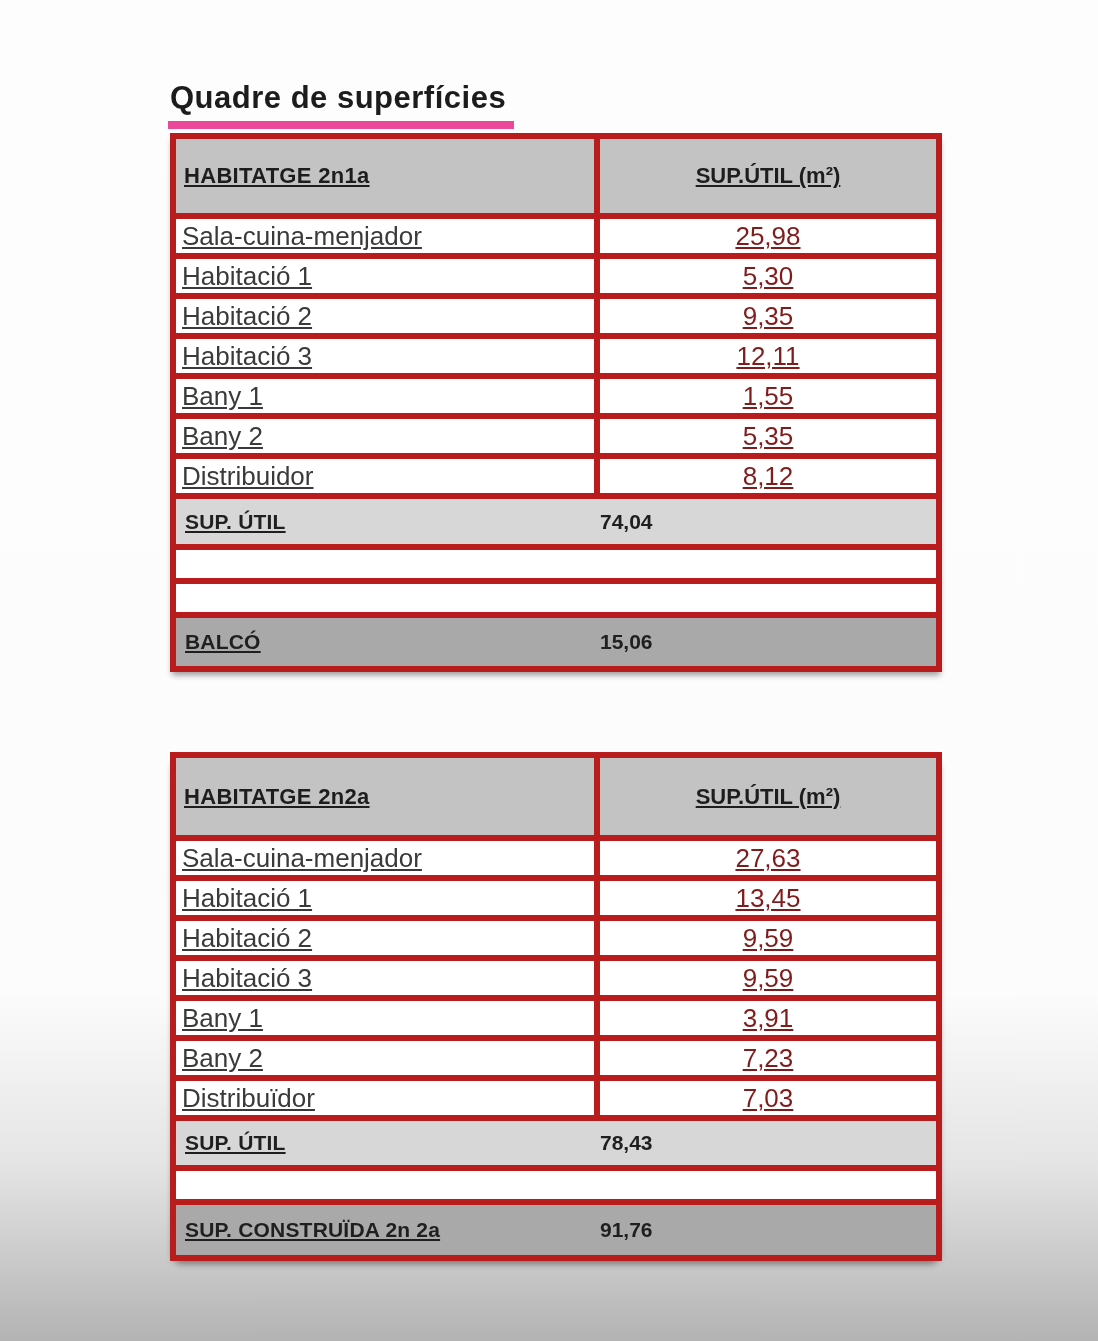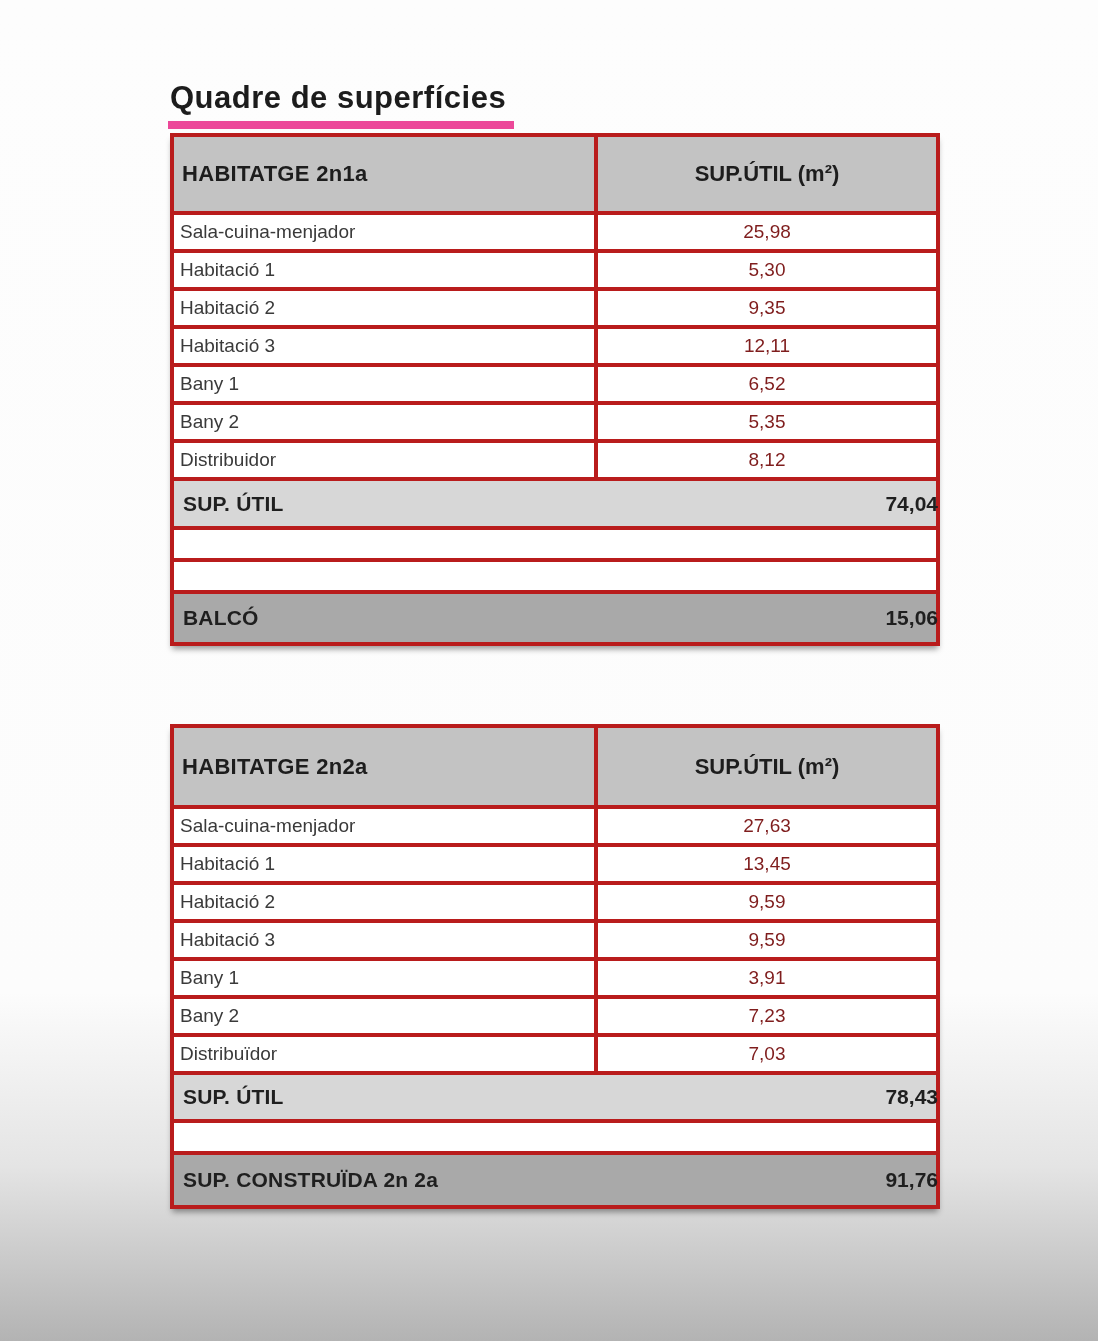--- a/index.html
+++ b/index.html
@@ -16,40 +16,40 @@
     padding:0 8px 5px 2px;border-bottom:8px solid #ec4899;
   }
 
   table.surf{
     position:absolute;left:170px;width:766px;table-layout:fixed;
     border-collapse:collapse;background:#ffffff;
     border:3px solid #1e1e1e;
     box-shadow:0 5px 6px -2px rgba(0,0,0,.4);
   }
   #t1{top:133px;}
-  #t2{top:724px;}
+  #t2{top:752px;border-radius:12px;}
   col.c1{width:424px;}
   col.c2{width:342px;}
 
-  th,td{border:4px solid #b91c1c;color:#222;}
+  th,td{border:6px solid #b91c1c;color:#222;text-decoration:underline;}
 
   tr.head th{background:#c3c3c3;height:72px;font-size:22px;color:#1d1d1d;}
   th.hname{text-align:left;padding-left:8px;letter-spacing:.3px;}
   th.hunit{text-align:center;font-size:21px;margin-left:20px;}
   #t2 tr.head th{height:75px;}
 
-  tr.data td{height:32px;font-size:19px;}
+  tr.data td{height:32px;font-size:26px;}
   td.lbl{text-align:left;padding-left:6px;color:#3a3a3a;}
   td.val{text-align:center;color:#7f1d1d;}
 
   tr.total td{position:relative;font-weight:700;font-size:21px;color:#1f1f1f;margin-top:8px;}
   tr.total .tlabel{padding-left:8px;letter-spacing:.2px;}
   tr.total .tvalue{
     position:absolute;left:424px;top:50%;transform:translateY(-50%);
-    width:340px;text-align:right;
+    width:340px;text-align:left;
   }
   tr.total.light td{background:#d7d7d7;height:43px;}
   tr.total.dark td{background:#a9a9a9;height:46px;}
   #t2 tr.total.light td{height:42px;}
   #t2 tr.total.dark td{height:48px;}
   tr.blank td{background:#ffffff;height:26px;}
 </style>
 </head>
 <body>
 
@@ -78,21 +78,21 @@
       <tr class="data">
         <td class="lbl">Habitació 2</td>
         <td class="val">9,35</td>
       </tr>
       <tr class="data">
         <td class="lbl">Habitació 3</td>
         <td class="val">12,11</td>
       </tr>
       <tr class="data">
         <td class="lbl">Bany 1</td>
-        <td class="val">6,52</td>
+        <td class="val">1,55</td>
       </tr>
       <tr class="data">
         <td class="lbl">Bany 2</td>
         <td class="val">5,35</td>
       </tr>
       <tr class="data">
         <td class="lbl">Distribuidor</td>
         <td class="val">8,12</td>
       </tr>
       <tr class="total light">

